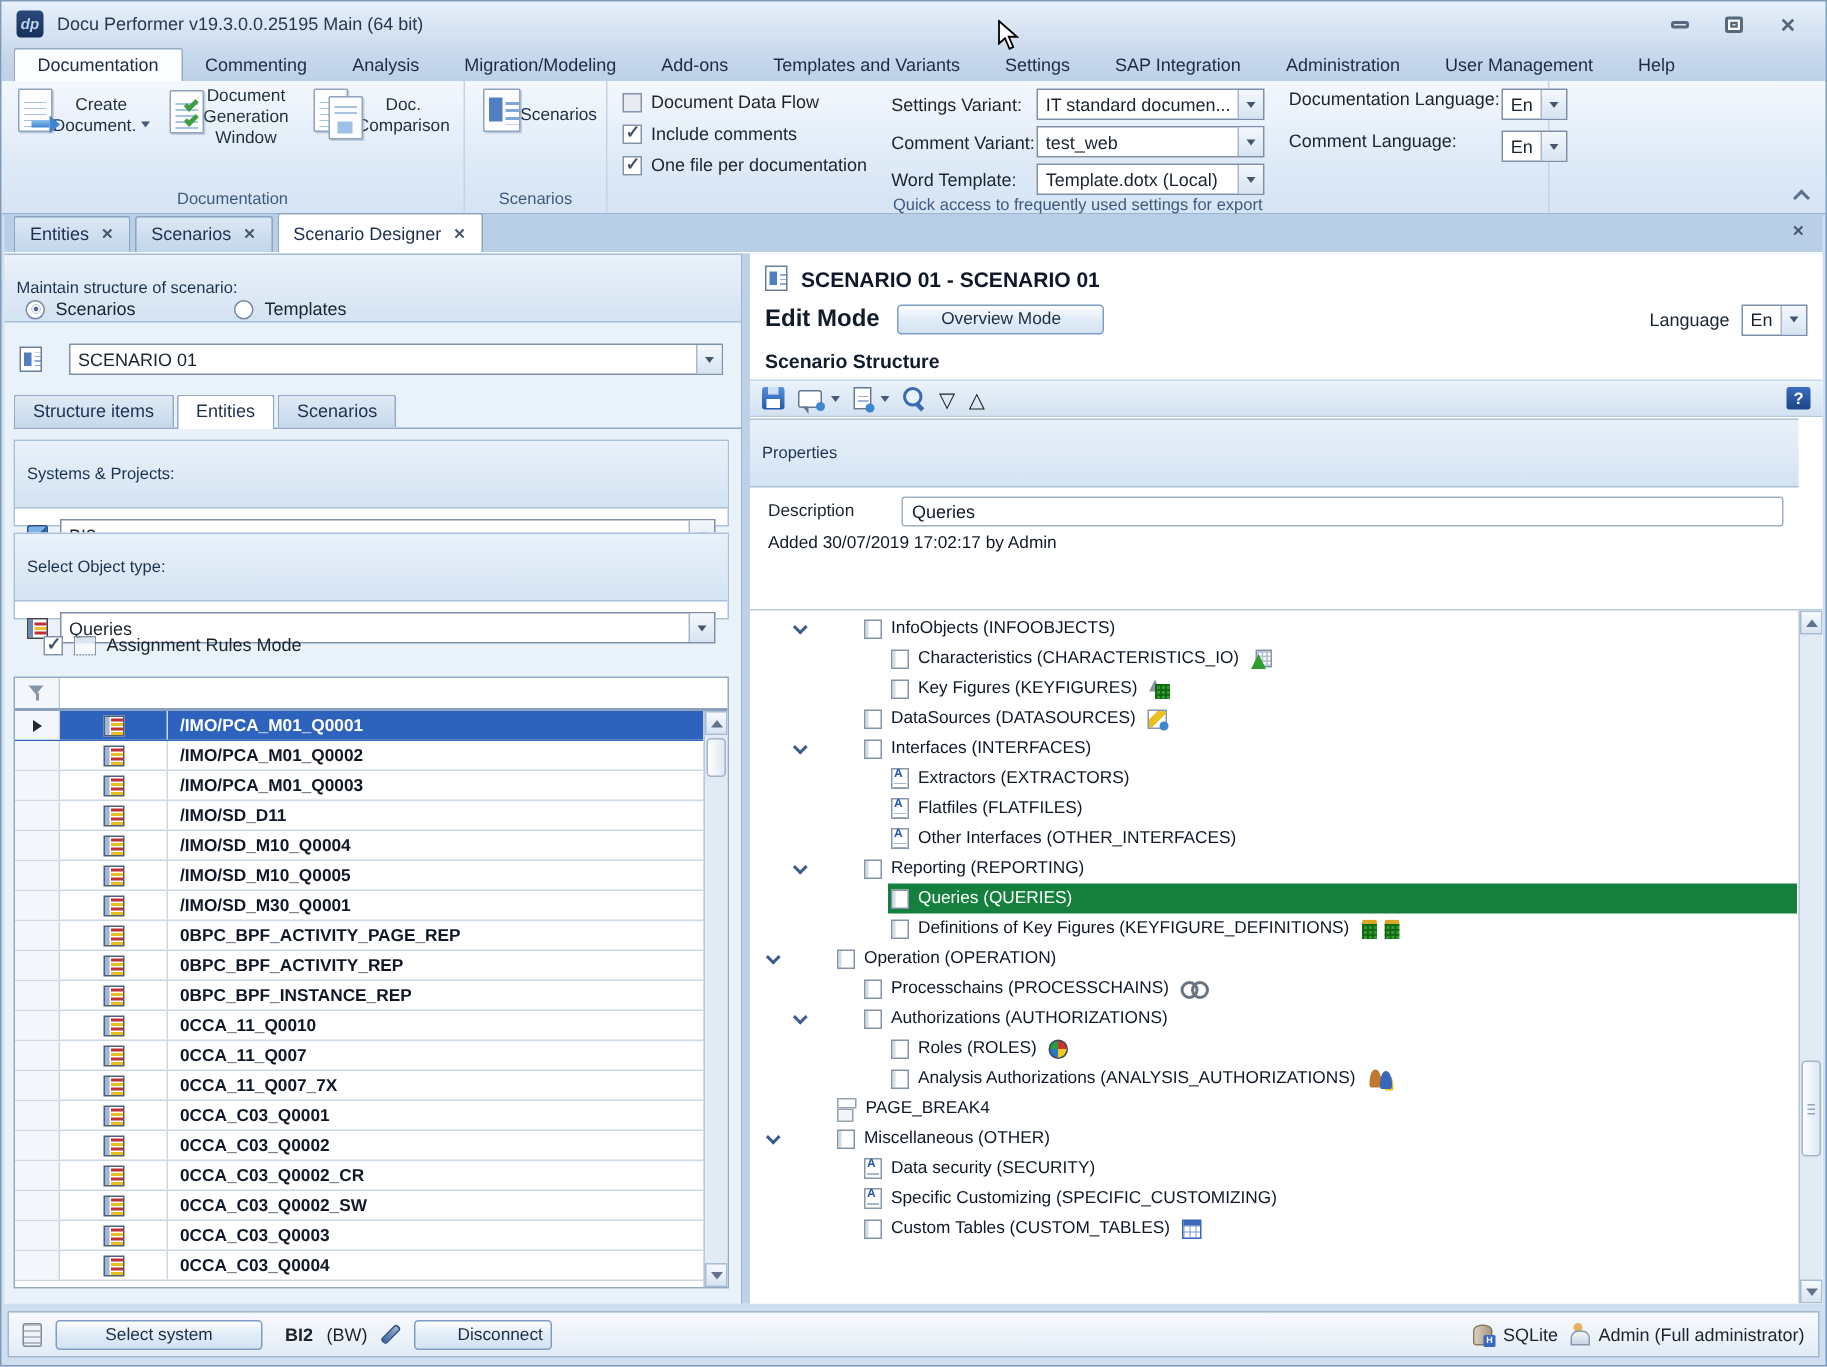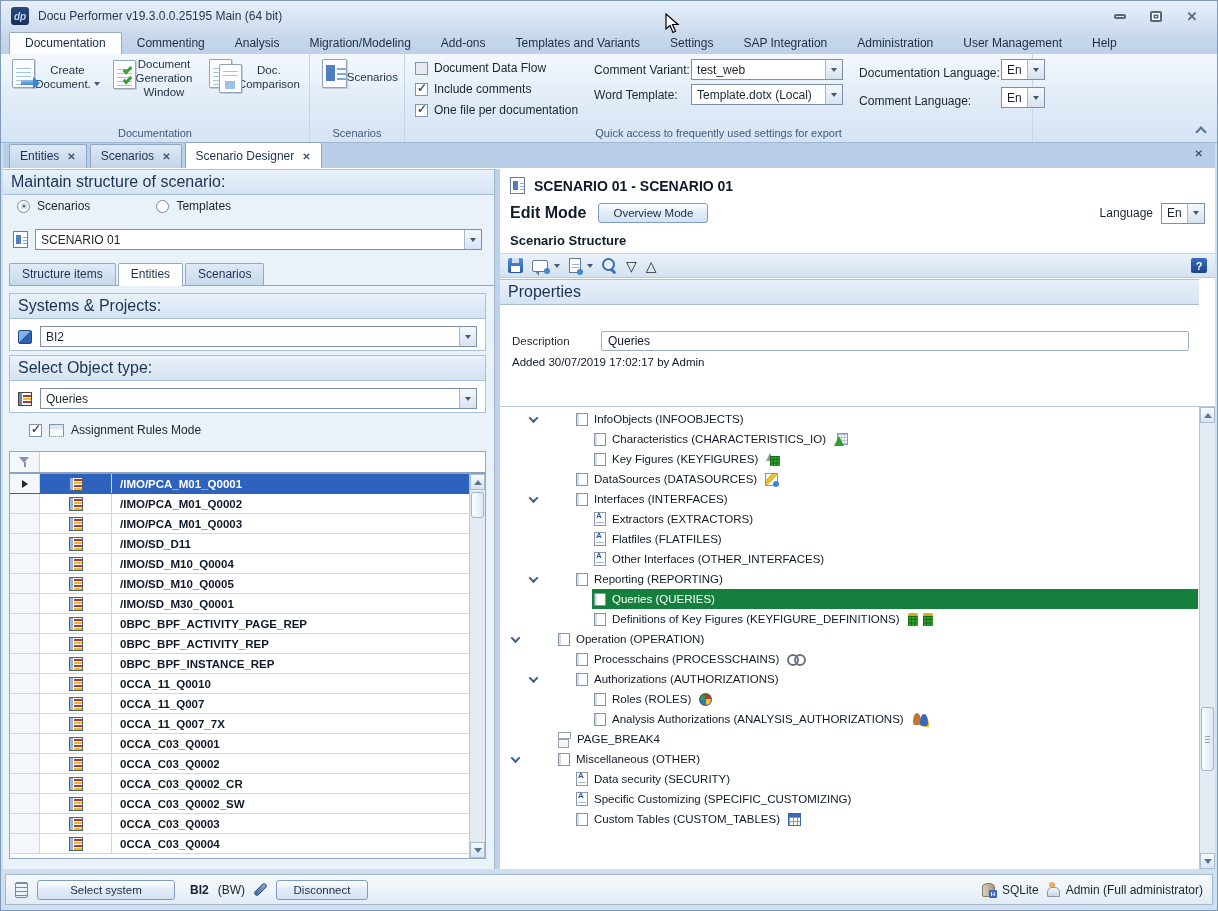--- a/index.html
+++ b/index.html
@@ -62,50 +62,50 @@
   .qa-fields { display:flex; flex-direction:column; gap:4px; }
   .qa-fieldrow { display:flex; align-items:center; height:21px; white-space:nowrap; }
   .qa-fieldrow .flabel { width:97px; }
   .combo { display:flex; align-items:center; height:21px; background:#fff; border:1px solid #7e90a8; }
   .combo .val { flex:1; padding:0 5px; overflow:hidden; white-space:nowrap; }
   .combo .dbtn { width:17px; align-self:stretch; border-left:1px solid #a8b8cc;
                  background:linear-gradient(#f4f8fc,#d7e3f1); display:flex; align-items:center; justify-content:center; }
   .combo .dbtn i { width:0; height:0; border-left:3.5px solid transparent; border-right:3.5px solid transparent; border-top:4px solid #44566e; }
   .w152 { width:152px; } .w58 { width:44px; }
   .qa-langs { display:flex; flex-direction:column; gap:7px; }
-  .qa-langrow { display:flex; align-items:flex-end; height:21px; white-space:nowrap; }
+  .qa-langrow { display:flex; align-items:flex-start; height:21px; white-space:nowrap; }
   .qa-langrow .flabel { width:142px; }
   .rib-collapse { position:absolute; right:12px; bottom:8px; width:9px; height:9px; }
   .rib-collapse:before { content:""; position:absolute; left:1px; top:3px; width:6px; height:6px;
                          border-left:2px solid #5a7090; border-top:2px solid #5a7090; transform:rotate(45deg); }
 
   
   .doctabs { position:absolute; top:142px; left:2px; right:2px; height:26px; background:#b9cfe7;
              display:flex; align-items:flex-end; padding-left:6px; border-bottom:1px solid #fff; }
   .dtab { display:flex; align-items:center; gap:8px; padding:4px 10px 5px; font-size:12px; color:#1e3050;
           background:linear-gradient(#dce8f5,#c2d5ea); border:1px solid #8ea6c2; border-bottom:none; border-radius:2px 2px 0 0; margin-right:3px; }
   .dtab.active { background:#fff; padding-top:6px; }
   .xglyph { font-size:10px; font-weight:bold; color:#44566e; }
 
   
   .main { position:absolute; top:168px; left:2px; right:2px; height:700px; background:#e4eef8; }
   .leftpane { position:absolute; left:0; top:0; width:492px; height:700px; background:#e9f1f9; border-right:1px solid #9db4ce; }
   .rightpane { position:absolute; left:497px; top:0; right:0; height:700px; background:#fff; }
   .splitter { position:absolute; left:492px; top:0; width:5px; height:700px; background:#bdd2e8; }
 
   .secheader { background:linear-gradient(#e9f1fa,#d4e3f2); border:1px solid #a9c0da; border-left:none; border-right:none;
-               color:#1c3350; padding:3px 8px; font-size:16px; }
+               color:#1c3350; padding:16px 8px; font-size:11px; }
   
   .maintain { position:absolute; left:0; top:0; right:0; }
   .radios { position:absolute; left:14px; top:30px; display:flex; gap:66px; align-items:center; }
   .radiorow { display:flex; align-items:center; gap:7px; }
   .radio { width:13px; height:13px; border:1px solid #7888a0; border-radius:50%; background:#fff; position:relative; flex:none; }
   .radio.sel:after { content:""; position:absolute; left:2.5px; top:2.5px; width:6px; height:6px; border-radius:50%;
                      background:#4a6a96; box-shadow:inset 0 0 0 1.5px #e8eef6; }
-  .scen-combo-row { position:absolute; left:10px; top:60px; right:12px; display:flex; align-items:center; gap:7px; }
+  .scen-combo-row { position:absolute; left:10px; top:60px; right:12px; display:flex; align-items:center; gap:18px; }
   .docicn { width:15px; height:17px; background:#fff; border:1px solid #6a7e98; flex:none;
             background-image:linear-gradient(#4f7fc0,#4f7fc0),repeating-linear-gradient(#fff 0 2px,#88aeda 2px 3px);
             background-size:5px 9px,6px 10px; background-position:2px 3px,8.5px 3px; background-repeat:no-repeat; }
   .scen-combo-row .combo { flex:1; }
 
   .subtabs { position:absolute; left:6px; top:94px; right:0; height:23px; display:flex; align-items:flex-end;
              border-bottom:1px solid #94aac4; }
   .stab { padding:3px 12px 4px; background:linear-gradient(#e0eaf5,#c6d8ec); border:1px solid #94aac4; border-bottom:none;
           border-radius:2px 2px 0 0; margin-right:2px; font-size:12px; color:#1e3050; }
   .stab.active { background:#fff; position:relative; top:1px; padding-bottom:5px; }
@@ -147,21 +147,21 @@
   .sbtn.up { top:0; } .sbtn.up i { border-bottom:5px solid #60748c; }
   .sbtn.dn { bottom:0; } .sbtn.dn i { border-top:5px solid #60748c; }
   .sthumb { position:absolute; left:1px; right:1px; border:1px solid #a0b4ca; border-radius:3px; background:linear-gradient(90deg,#fdfefe,#dde8f3); }
 
   
   .rp-title { position:absolute; left:10px; top:8px; display:flex; align-items:center; gap:9px; }
   .rp-title .txt { font-size:14px; font-weight:bold; color:#0e1828; }
   .rp-moderow { position:absolute; left:10px; top:32px; right:10px; height:24px; display:flex; align-items:center; gap:12px; }
   .editmode { font-size:16px; font-weight:bold; color:#101c2c; }
   .btn { border:1px solid #7e9cc4; border-radius:3px; background:linear-gradient(#fdfeff,#e3edf8 45%,#d3e2f2);
-         padding:3px 14px; font-size:11.5px; color:#1c2c44; }
+         padding:3px 28px; font-size:11.5px; color:#1c2c44; }
   .langbox { margin-left:auto; display:flex; align-items:center; gap:8px; }
   .rp-structure { position:absolute; left:10px; top:64px; font-size:13px; font-weight:bold; color:#101c2c; }
   .rp-toolbar { position:absolute; left:0; top:84px; right:0; height:25px;
                 background:linear-gradient(#eaf2fa,#d3e2f1); border-top:1px solid #c8d8ea; border-bottom:1px solid #b6cade;
                 display:flex; align-items:center; gap:9px; padding:0 8px; }
   .t-save { width:15px; height:15px; background:linear-gradient(#5890d8,#2458ac); border-radius:2px; position:relative; }
   .t-save:before { content:""; position:absolute; left:4px; top:0; width:7px; height:5px; background:#cfe0f4; }
   .t-save:after { content:""; position:absolute; left:3px; bottom:1px; width:9px; height:6px; background:#fff; }
   .t-comment { width:16px; height:12px; background:#fff; border:1px solid #64788e; border-radius:2px; position:relative; }
   .t-comment:before { content:""; position:absolute; left:2px; bottom:-5px; border-left:4px solid transparent; border-top:5px solid #64788e; }
@@ -350,20 +350,29 @@
               <span class="cbox checked"></span>
               <span>Include comments</span>
             </div>
             <div class="qa-checkrow">
               <span class="cbox checked"></span>
               <span>One file per documentation</span>
             </div>
           </div>
         <div class="qa-fields">
 
+        <div class="qa-fieldrow">
+              <span class="flabel">Settings Variant:</span>
+              <span class="combo w152">
+                <span class="val">IT standard documen...</span>
+                <span class="dbtn">
+                  <i></i>
+                </span>
+              </span>
+            </div>
             <div class="qa-fieldrow">
               <span class="flabel">Comment Variant:</span>
               <span class="combo w152">
                 <span class="val">test_web</span>
                 <span class="dbtn">
                   <i></i>
                 </span>
               </span>
             </div>
             <div class="qa-fieldrow">

